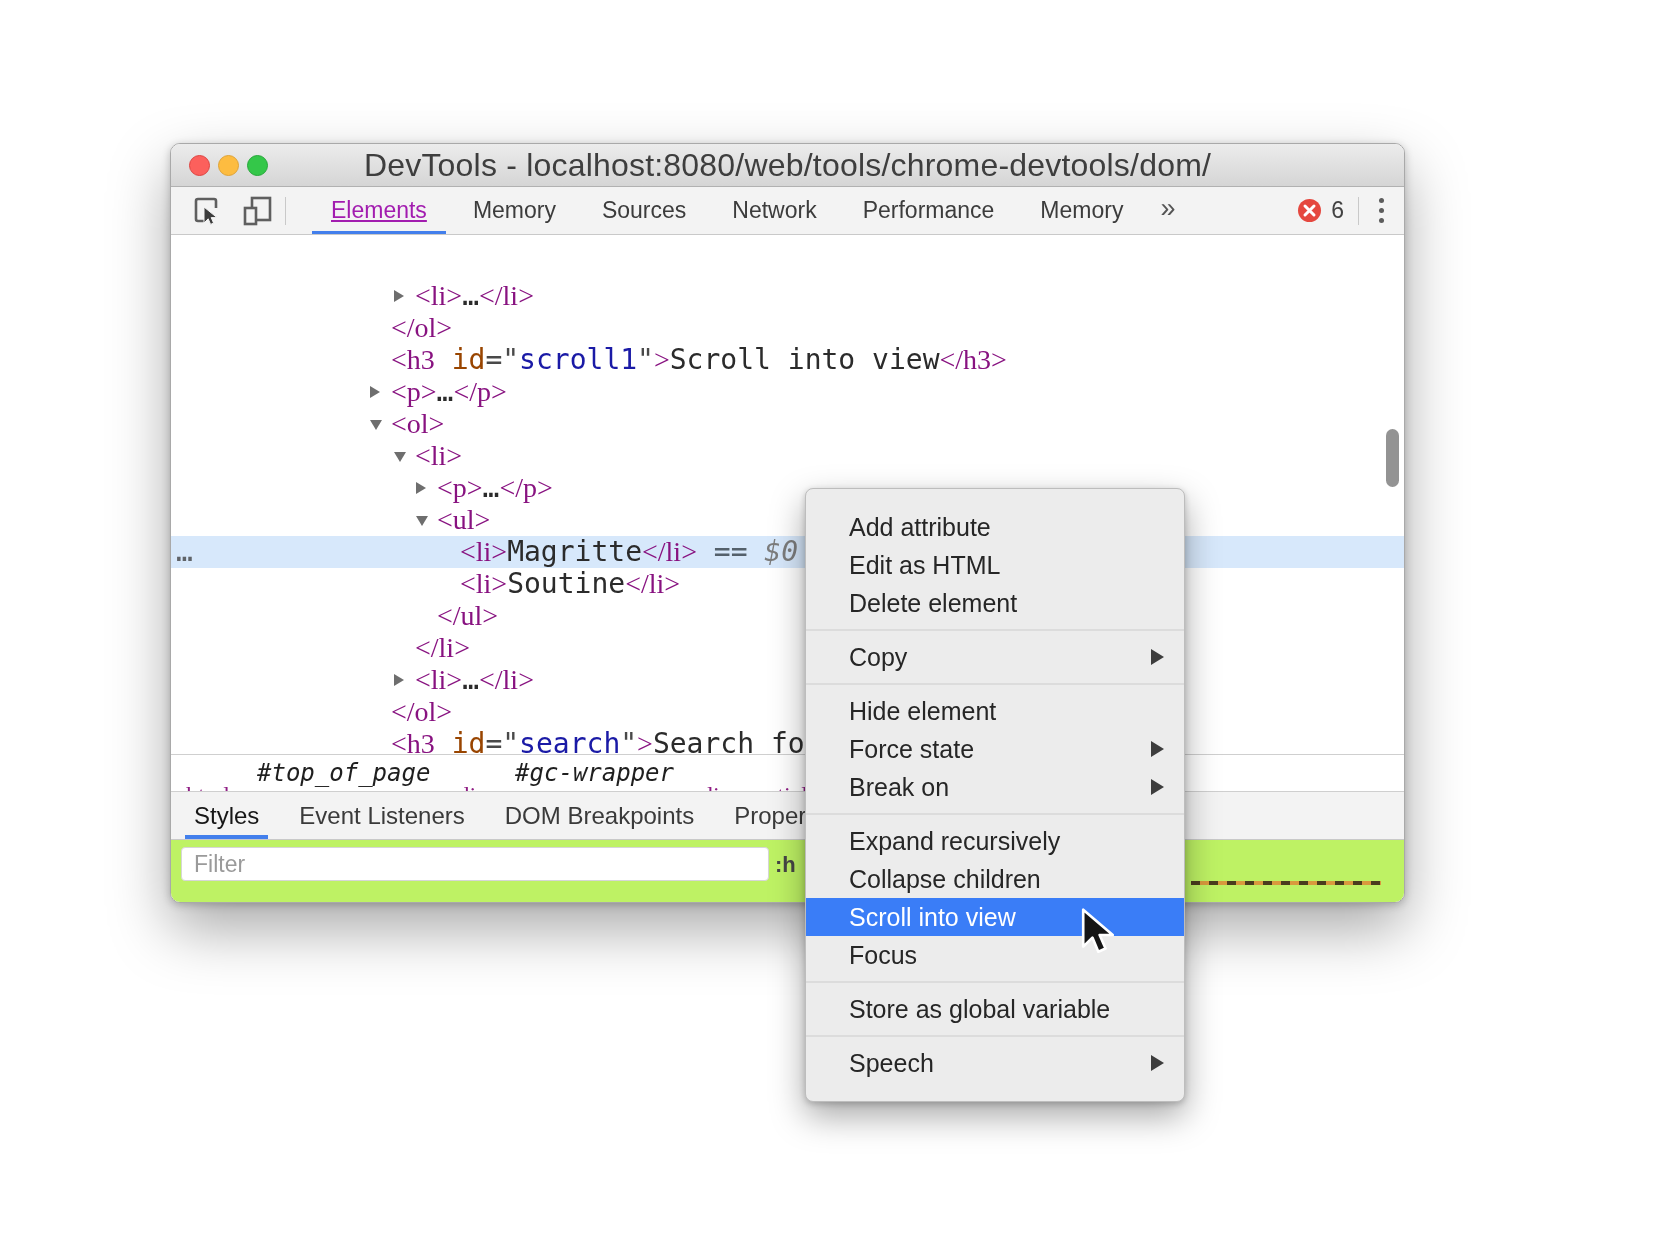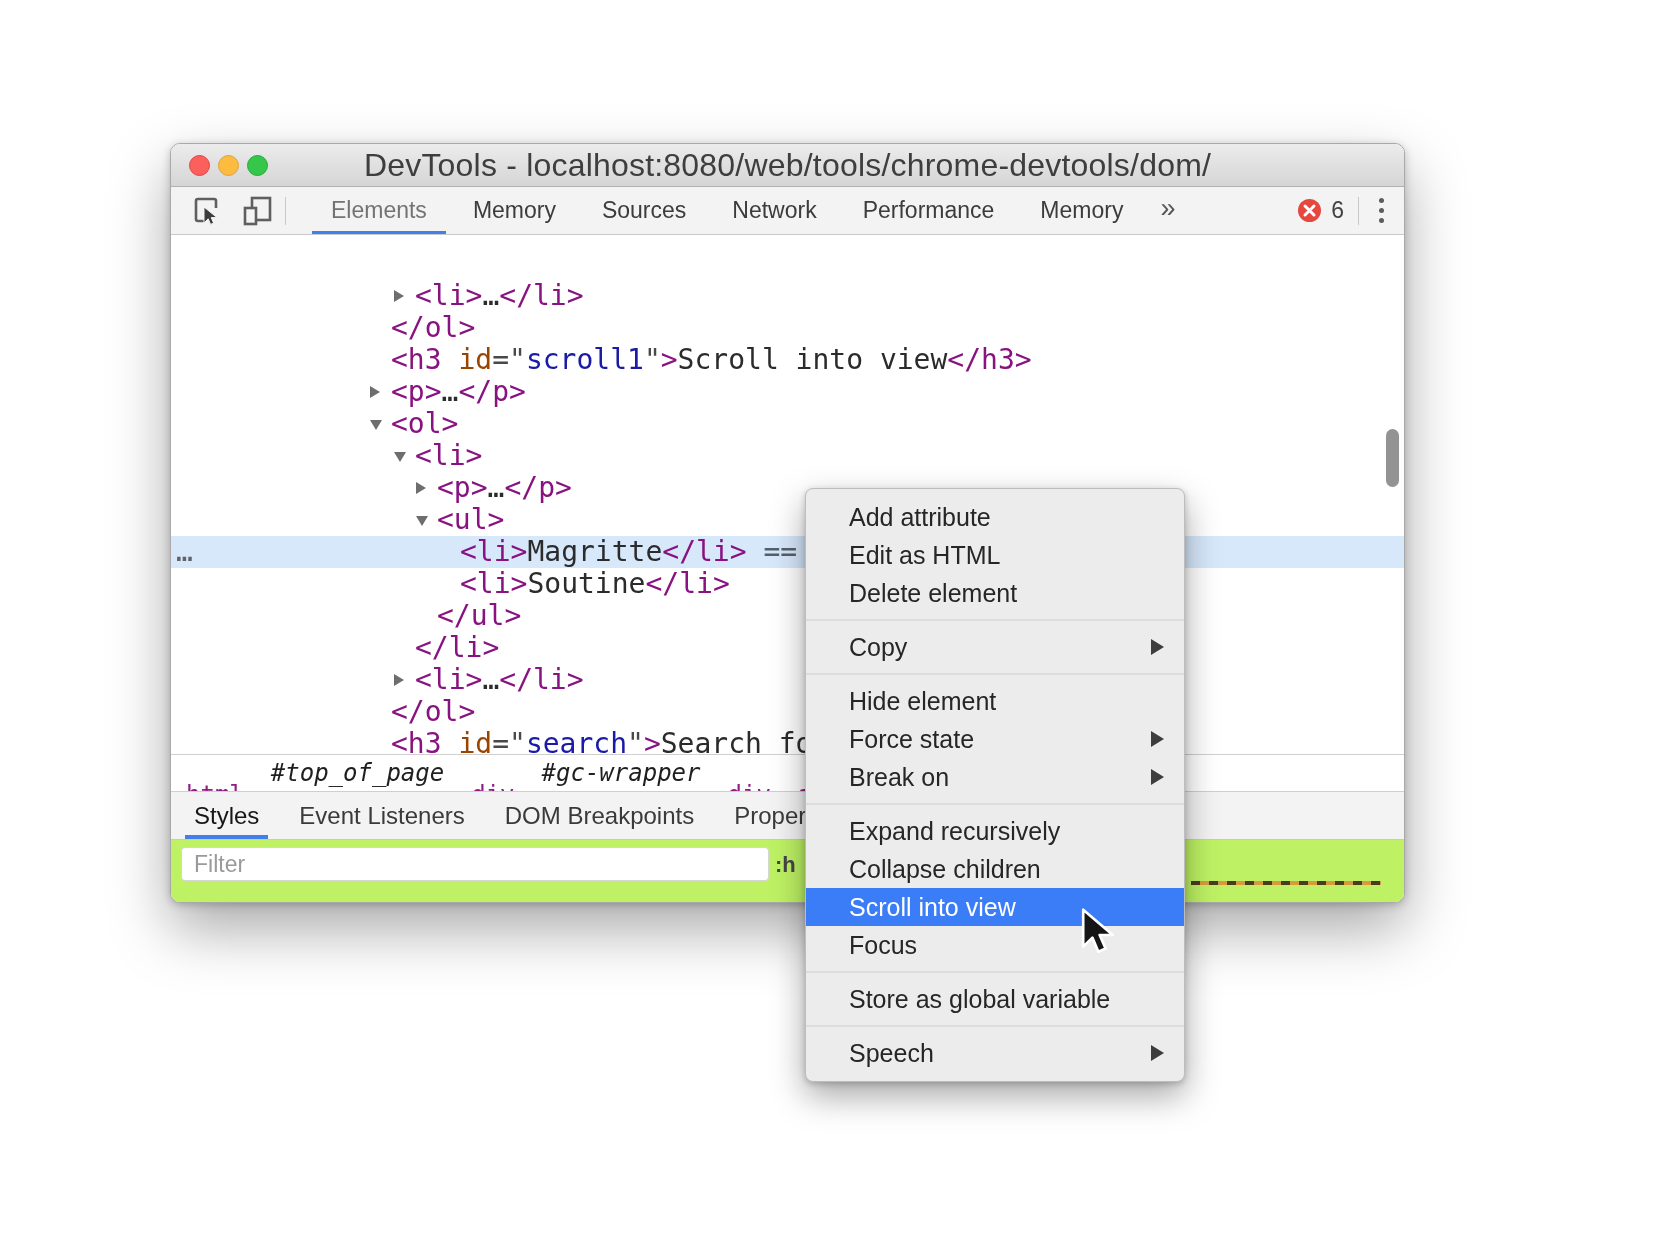--- a/index.html
+++ b/index.html
@@ -35,21 +35,21 @@
     height:47px;background:#f3f3f3;border-bottom:1px solid #c9c9c9;
     display:flex;align-items:center;position:relative;
   }
   .tbicon{width:34px;height:34px;margin-left:18px;display:flex;align-items:center;justify-content:center;}
   .vsep{width:1px;height:28px;background:#c9c9c9;margin:0 10px;}
   .ptabs{display:flex;height:100%;align-items:center;margin-left:12px;}
   .ptab{
     position:relative;height:100%;display:flex;align-items:center;
     padding:0 23px;font-size:23px;color:#3c3c3c;cursor:default;
   }
-  .ptab.active{color:#737373;}
+  .ptab.active{color:#a21caf;text-decoration:underline;}
   .ptab.active::after{
     content:"";position:absolute;left:4px;right:4px;bottom:0;height:3px;background:#437fec;
   }
   .moretabs{font-size:27px;color:#555;padding:0 14px;margin-top:-4px;}
   .tbright{margin-left:auto;display:flex;align-items:center;}
   .errbadge{display:flex;align-items:center;}
   .errcount{font-size:23px;color:#424242;margin-left:9px;}
   .kebab{display:flex;flex-direction:column;gap:5px;padding:0 20px 0 6px;}
   .kebab i{width:5px;height:5px;border-radius:50%;background:#5c5c5c;}
   
@@ -58,21 +58,21 @@
     font-family:"DejaVu Sans Mono","Liberation Mono",monospace;
     font-size:28px;line-height:32px;white-space:pre;
   }
   .trow{position:relative;height:32px;}
   .trow.first{margin-top:-19px;}
   .trow.selected{background:#d7e8fb;}
   .gutter{position:absolute;left:5px;top:0;color:#5f6368;letter-spacing:2px;}
   .arr{position:absolute;width:0;height:0;top:0;}
   .arr.right{border-left:10px solid #6e6e6e;border-top:6px solid transparent;border-bottom:6px solid transparent;margin-top:10px;}
   .arr.down{border-top:10px solid #6e6e6e;border-left:6px solid transparent;border-right:6px solid transparent;margin-top:12px;}
-  .tag{color:#881280;}
+  .tag{color:#881280;font-family:Liberation Serif, serif;}
   .attr{color:#994500;}
   .str{color:#1a1aa6;}
   .punct{color:#494949;}
   .text{color:#2b2b2b;}
   .ell{color:#2b2b2b;}
   .eq{color:#54606b;}
   .var{color:#7c7c7c;font-style:italic;}
   .scrollthumb{
     position:absolute;right:5px;top:194px;width:13px;height:58px;border-radius:7px;background:#939393;
   }
@@ -110,21 +110,21 @@
   }
   .dashedfrag{
     position:absolute;left:1020px;top:41px;width:190px;height:4px;
     background:repeating-linear-gradient(90deg,#4a3c1e 0 9px,#d99a3d 9px 18px);
   }
   
   .ctxmenu{
     position:absolute;left:805px;top:488px;width:380px;
     background:#ececec;border:1px solid #bdbdbd;border-radius:8px;
     box-shadow:0 14px 34px rgba(0,0,0,.35),0 2px 6px rgba(0,0,0,.2);
-    padding:9px 0;box-sizing:border-box;z-index:20;
+    padding:19px 0;box-sizing:border-box;z-index:20;
   }
   .mi{
     height:38px;display:flex;align-items:center;position:relative;
     padding:0 20px 0 43px;font-size:25px;color:#262626;white-space:nowrap;
   }
   .mi.selected{background:#3a7df7;color:#fff;}
   .msep{height:2px;background:#dcdcdc;margin:7px 0;}
   .subarr{
     margin-left:auto;width:0;height:0;
     border-left:13px solid #3d3d3d;border-top:8px solid transparent;border-bottom:8px solid transparent;

